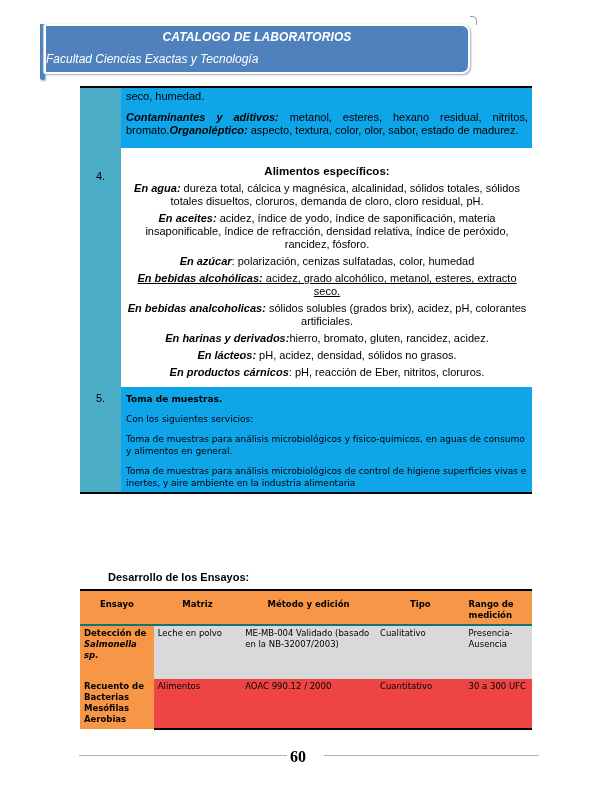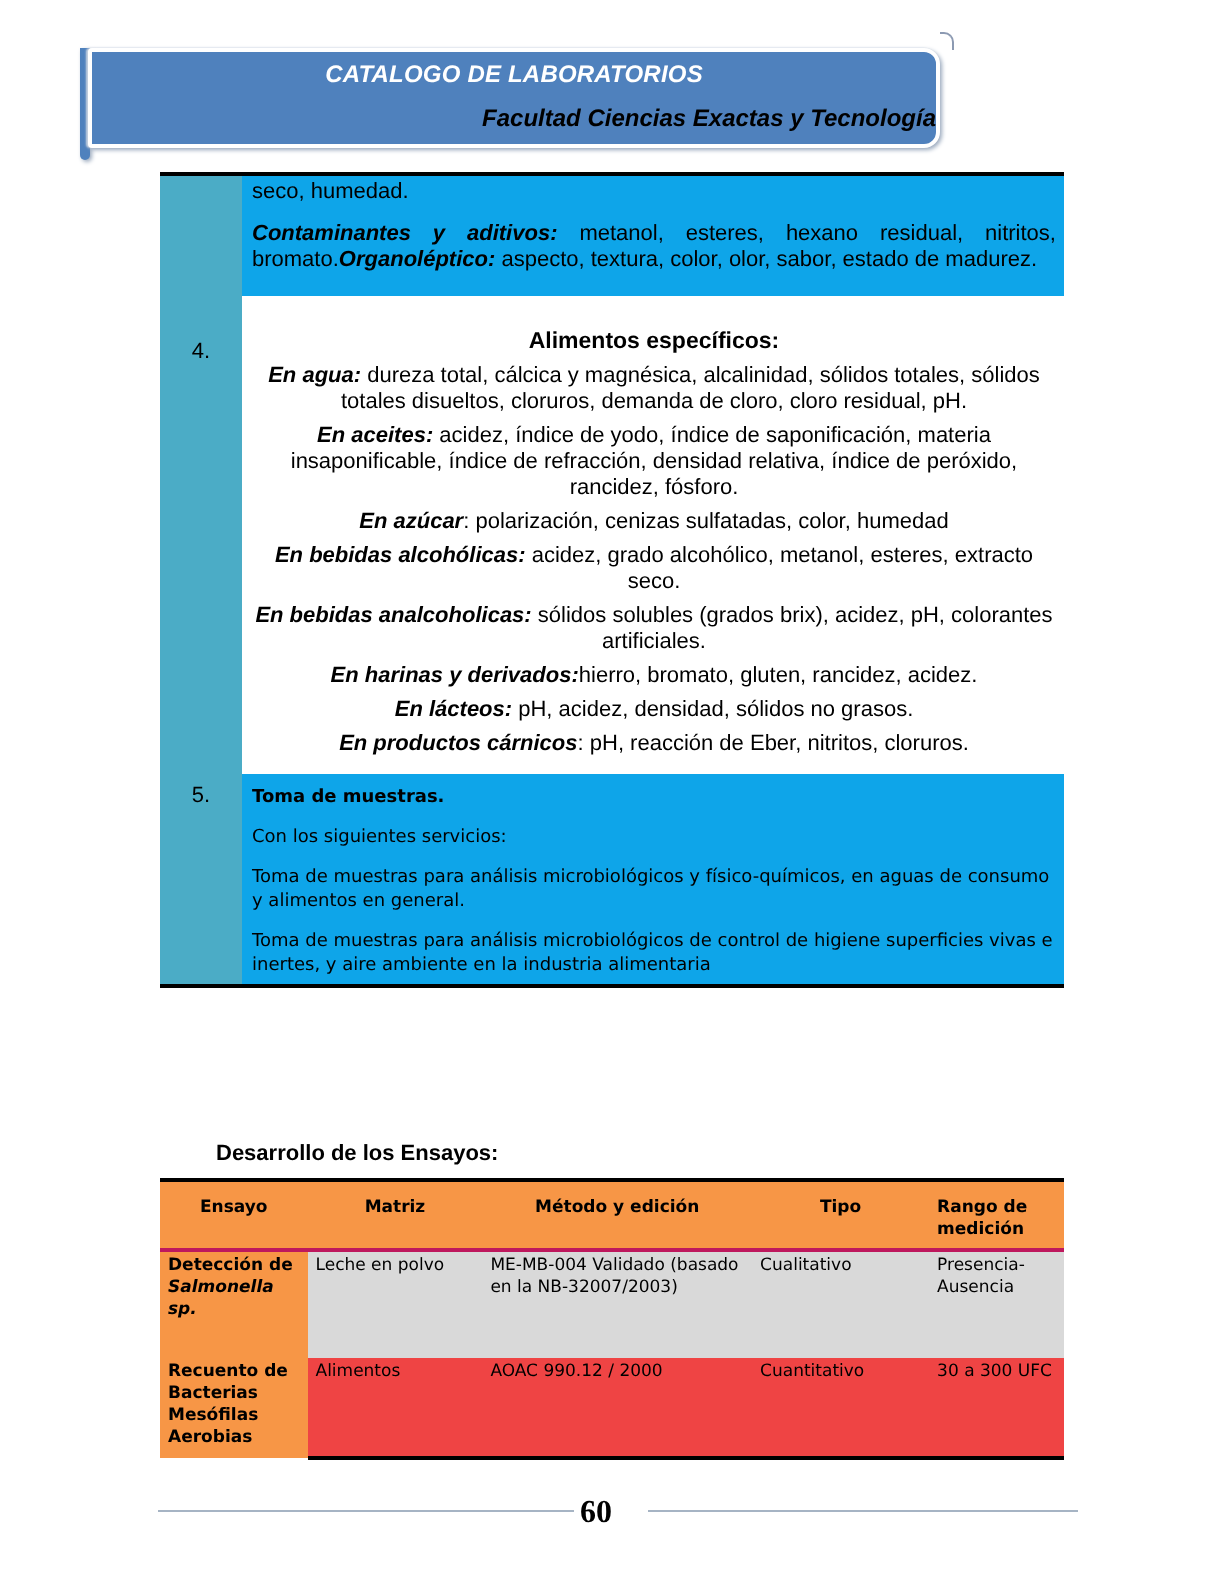--- a/index.html
+++ b/index.html
@@ -3,21 +3,21 @@
   <meta charset="utf-8">
   <style>
     html, body { margin: 0; padding: 0; background: #ffffff; }
     body { width: 612px; height: 792px; position: relative; overflow: hidden; font-family: "Liberation Sans", sans-serif; color: #000; }
 
     
     .header-wrap { position: absolute; left: 44px; top: 24px; width: 427px; height: 50px; }
     .header-box { position: absolute; left: 0; top: 0; width: 422px; height: 46px; background: #4f81bd; border: 2px solid #fff; box-shadow: 1px 1px 2px #9aa9bd, -1px 0 1px #cdd6e2; border-radius: 2px 8px 8px 2px; }
     .header-left-bar { position: absolute; left: -4px; top: 0; width: 5px; height: 56px; background: #4f81bd; border-radius: 0 0 3px 3px; box-shadow: 1px 1px 2px #9aa9bd; }
     .header-title { position: absolute; left: 0; right: 0; top: 4px; text-align: center; font-weight: bold; font-style: italic; font-size: 12px; color: #ffffff; letter-spacing: 0.1px; }
-    .header-sub { position: absolute; left: 0; right: 0; top: 26px; text-align: right; font-weight: bold; font-style: italic; font-size: 12px; color: #000000; }
+    .header-sub { position: absolute; left: 0; right: 0; top: 26px; text-align: left; font-weight: normal; font-style: italic; font-size: 12px; color: #ffffff; }
     .header-curl { position: absolute; right: -6px; top: -8px; width: 6px; height: 8px; border: 1.5px solid #8c9ab2; border-bottom: none; border-left: none; border-radius: 0 5px 0 0; }
 
     
     .main-table { position: absolute; left: 80px; top: 86px; width: 452px; border-top: 2px solid #000; border-bottom: 2px solid #000; }
     .row { display: flex; position: relative; }
     .num-col { width: 41px; background: #4bacc6; flex-shrink: 0; position: relative; font-size: 11px; }
     .content-col { flex: 1; padding: 2px 4px 0 5px; font-size: 11px; line-height: 13px; }
     .gray { background: #0ea5e9; }
     .white { background: #ffffff; }
     .num-label { position: absolute; left: 0; width: 41px; text-align: center; font-size: 11px; }
@@ -25,21 +25,21 @@
     .p { margin: 0; }
     .just { text-align: justify; }
     .ital-bold { font-style: italic; font-weight: bold; }
     .bold { font-weight: bold; }
 
     .verdana { font-family: "DejaVu Sans", sans-serif; font-size: 9px; line-height: 12px; }
 
     
     .section-title { position: absolute; left: 86px; top: 571px; font-size: 11px; font-weight: bold; padding-left: 22px; }
     .tests-table { position: absolute; left: 80px; top: 589px; width: 452px; border-collapse: collapse; font-family: "DejaVu Sans", sans-serif; font-size: 8.5px; line-height: 11px; }
-    .tests-table th { background: #f79646; font-weight: bold; text-align: center; vertical-align: top; padding: 8px 4px 3px 4px; border-bottom: 2px solid #be185d; border-top: 2px solid #000; }
+    .tests-table th { background: #f79646; font-weight: bold; text-align: center; vertical-align: top; padding: 8px 4px 3px 4px; border-bottom: 2px solid #0f766e; border-top: 2px solid #000; }
     .tests-table td { vertical-align: top; padding: 2px 4px 4px 4px; }
     .tests-table td.first { background: #f79646; font-weight: bold; }
     .tests-table tr.r1 td.rest { background: #d9d9d9; }
     .tests-table tr.r2 td.rest { background: #ef4444; }
     .tests-table tr.r2 td.rest { border-bottom: 2px solid #000; }
     .tests-table th.last { text-align: left; }
 
     
     .footer-line-left { position: absolute; left: 79px; top: 755px; width: 208px; height: 1px; background: #a6b4c4; }
     .footer-line-right { position: absolute; left: 324px; top: 755px; width: 215px; height: 1px; background: #a6b4c4; }
@@ -66,21 +66,21 @@
     <div style="flex:1;">
       <div class="content-col gray" style="padding-bottom: 11px;">
         <p class="p" style="margin-bottom: 8px;">seco, humedad.</p>
         <p class="p just"><span class="ital-bold">Contaminantes y aditivos:</span><span> metanol, esteres, hexano residual, nitritos, bromato.</span><span class="ital-bold">Organoléptico:</span><span> aspecto, textura, color, olor, sabor, estado de madurez.</span></p>
       </div>
       <div class="content-col white" style="padding-top: 17px; padding-bottom: 8px; text-align: center;">
         <p class="p bold" style="font-size: 11.5px; margin-bottom: 4px;">Alimentos específicos:</p>
         <p class="p" style="margin-bottom: 4px;"><span class="ital-bold">En agua:</span><span> dureza total, cálcica y magnésica, alcalinidad, sólidos totales, sólidos totales disueltos, cloruros, demanda de cloro, cloro residual, pH.</span></p>
         <p class="p" style="margin-bottom: 4px;"><span class="ital-bold">En aceites:</span><span> acidez, índice de yodo, índice de saponificación, materia insaponificable, índice de refracción, densidad relativa, índice de peróxido, rancidez, fósforo.</span></p>
         <p class="p" style="margin-bottom: 4px;"><span class="ital-bold">En azúcar</span><span>: polarización, cenizas sulfatadas, color, humedad</span></p>
-        <p class="p" style="margin-bottom: 4px;"><span class="ital-bold">En bebidas alcohólicas:</span><span> acidez, grado alcohólico, metanol, esteres, extracto seco.</span></p>
+        <p class="p" style="margin-bottom: 4px; text-decoration: underline;"><span class="ital-bold">En bebidas alcohólicas:</span><span> acidez, grado alcohólico, metanol, esteres, extracto seco.</span></p>
         <p class="p" style="margin-bottom: 4px;"><span class="ital-bold">En bebidas analcoholicas:</span><span> sólidos solubles (grados brix), acidez, pH, colorantes artificiales.</span></p>
         <p class="p" style="margin-bottom: 4px;"><span class="ital-bold">En harinas y derivados:</span><span>hierro, bromato, gluten, rancidez, acidez.</span></p>
         <p class="p" style="margin-bottom: 4px;"><span class="ital-bold">En lácteos:</span><span>  pH, acidez, densidad, sólidos no grasos.</span></p>
         <p class="p"><span class="ital-bold">En productos cárnicos</span><span>: pH, reacción de Eber, nitritos, cloruros.</span></p>
       </div>
     </div>
   </div>
 
   <div class="row">
     <div class="num-col">

